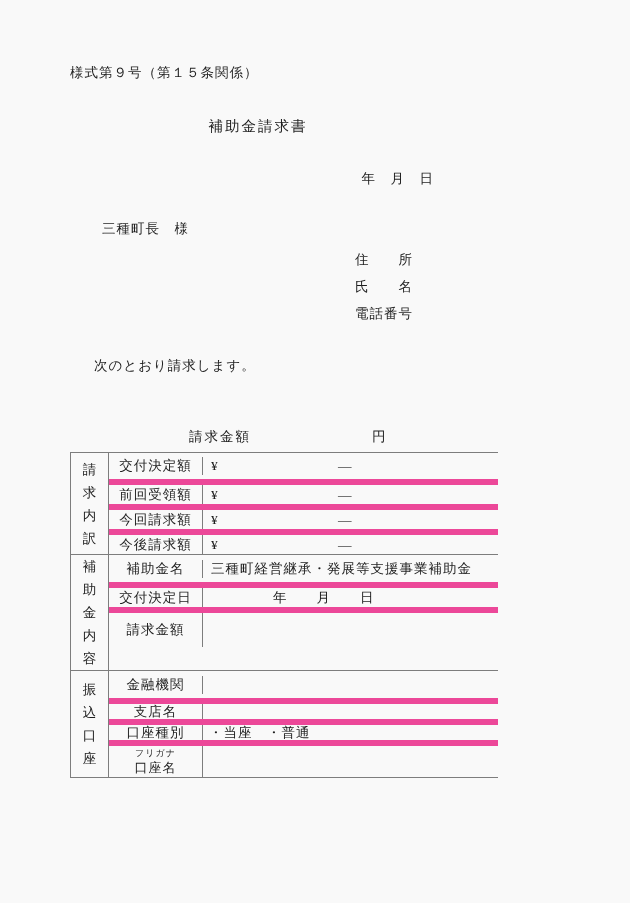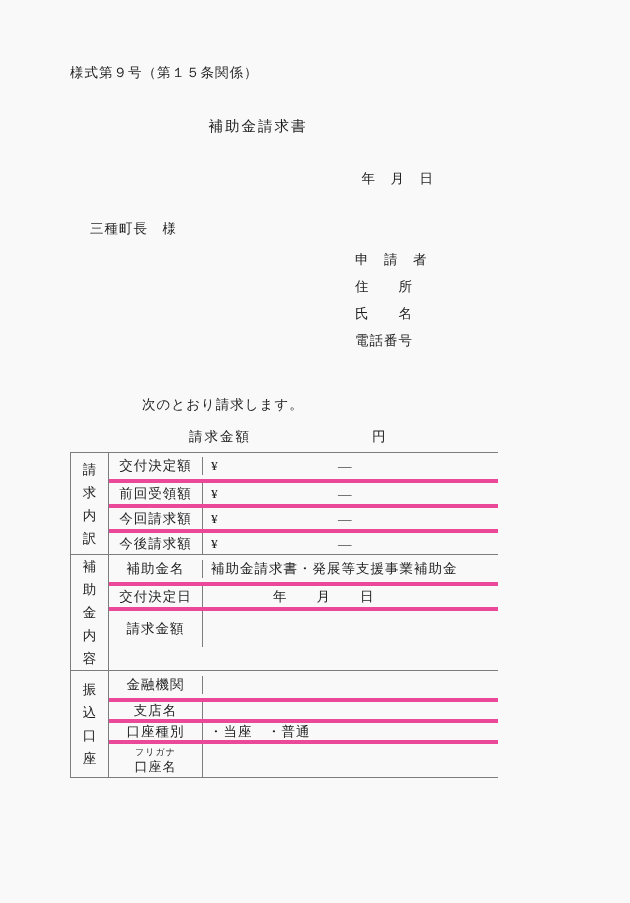--- a/index.html
+++ b/index.html
@@ -10,47 +10,47 @@
     color:#1e1e1e;
     position:relative;
     font-size:13.5px;
     -webkit-font-smoothing:antialiased;
   }
   .page{position:absolute;left:0;top:0;width:498px;height:903px;overflow:hidden;}
 
   .form-number{position:absolute;left:70px;top:64px;letter-spacing:1px;}
   .doc-title{position:absolute;left:0;right:0;top:117px;text-align:center;text-indent:18px;font-size:14.5px;letter-spacing:2px;}
   .date-line{position:absolute;right:64px;top:170px;letter-spacing:1px;}
-  .addressee{position:absolute;left:90px;top:220px;letter-spacing:1px;text-align:right;}
+  .addressee{position:absolute;left:102px;top:220px;letter-spacing:1px;text-align:right;}
 
   .applicant{position:absolute;left:355px;top:246px;width:230px;}
   .app-row{height:27px;line-height:27px;position:relative;letter-spacing:1px;}
   .seal{position:absolute;left:200px;top:0;font-size:15px;}
 
-  .statement{position:absolute;left:94px;top:396px;letter-spacing:1px;margin-left:48px;}
+  .statement{position:absolute;left:94px;top:357px;letter-spacing:1px;}
 
   .amount-line{position:absolute;left:0;top:428px;width:630px;height:20px;}
   .amt-label{position:absolute;left:189px;letter-spacing:2px;}
   .amt-unit{position:absolute;left:372px;}
 
   
   .rq-table{
     position:absolute;left:70px;top:452px;width:503px;
     border:1px solid #7d7d7d;box-sizing:border-box;
     background:transparent;
   }
   .tgroup{display:flex;border-top:1px solid #7d7d7d;}
   .tgroup:first-child{border-top:none;}
   .ghead{
     width:38px;box-sizing:border-box;border-right:1px solid #7d7d7d;
     display:flex;flex-direction:column;align-items:center;justify-content:center;
     font-size:13.5px;line-height:23px;letter-spacing:0;
   }
   .rows{flex:1;display:flex;flex-direction:column;min-width:0;}
-  .trow{display:flex;border-top:4px solid #ec4899;box-sizing:border-box;}
+  .trow{display:flex;border-top:6px solid #ec4899;box-sizing:border-box;}
   .trow:first-child{border-top:none;align-items:center;}
   .r26{height:26px}.r25{height:25px}.r27{height:27px}.r40{height:40px}
   .r21{height:21px}.r24{height:24px}.r37{height:37px}
   .cell{box-sizing:border-box;}
   .lbl{
     width:94px;border-right:1px solid #7d7d7d;
     display:flex;align-items:center;justify-content:center;
     letter-spacing:1px;text-align:center;flex-direction:column;
   }
   .val{flex:1;display:flex;align-items:center;position:relative;min-width:0;}
@@ -72,21 +72,20 @@
 
   <div class="form-number">様式第９号（第１５条関係）</div>
 
   <div class="doc-title">補助金請求書</div>
 
   <div class="date-line">年　月　日</div>
 
   <div class="addressee">三種町長　様</div>
 
   <div class="applicant">
-    <div class="app-row">申　請　者</div>
     <div class="app-row">住　　所</div>
     <div class="app-row">
       <span>氏　　名</span>
       <span class="seal">㊞</span>
     </div>
     <div class="app-row">電話番号</div>
   </div>
 
   <div class="statement">次のとおり請求します。</div>
 
@@ -141,21 +140,21 @@
           <span>補</span>
           <span>助</span>
           <span>金</span>
           <span>内</span>
           <span>容</span>
         </div>
       <div class="rows">
         <div class="trow r27">
           <div class="cell lbl">補助金名</div>
           <div class="cell val">
-            <span class="val-text">補助金請求書・発展等支援事業補助金</span>
+            <span class="val-text">三種町経営継承・発展等支援事業補助金</span>
           </div>
         </div>
         <div class="trow r25">
           <div class="cell lbl">交付決定日</div>
           <div class="cell val">
             <span class="val-date">年　　月　　日</span>
           </div>
         </div>
         <div class="trow r40">
           <div class="cell lbl">請求金額</div>

